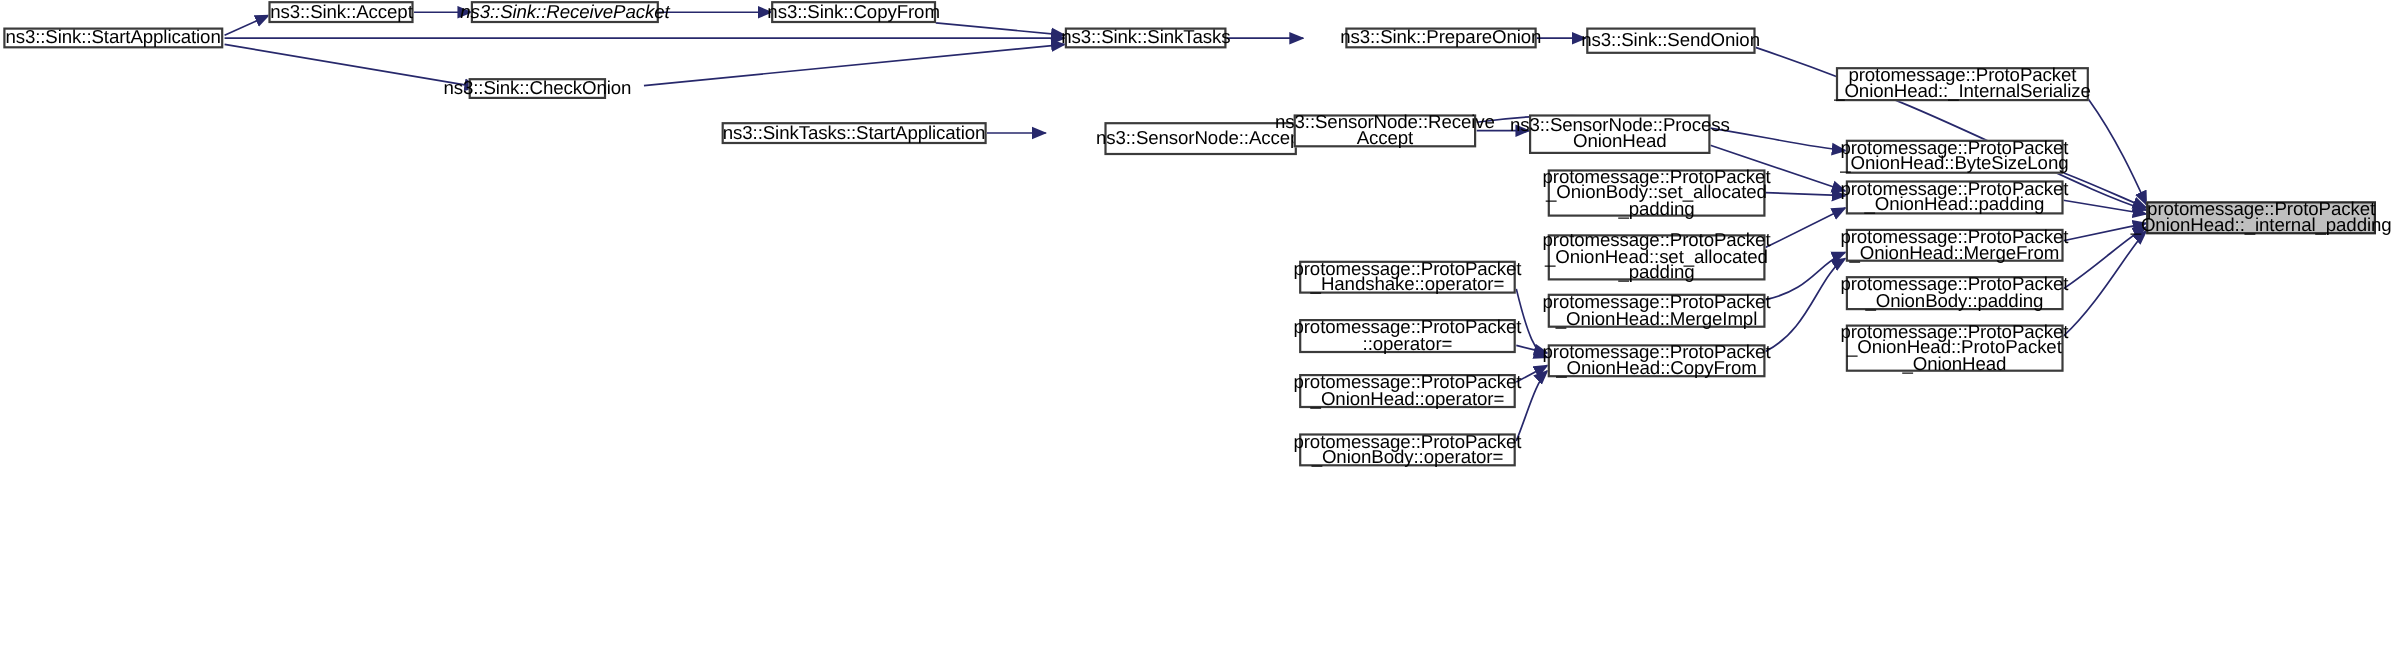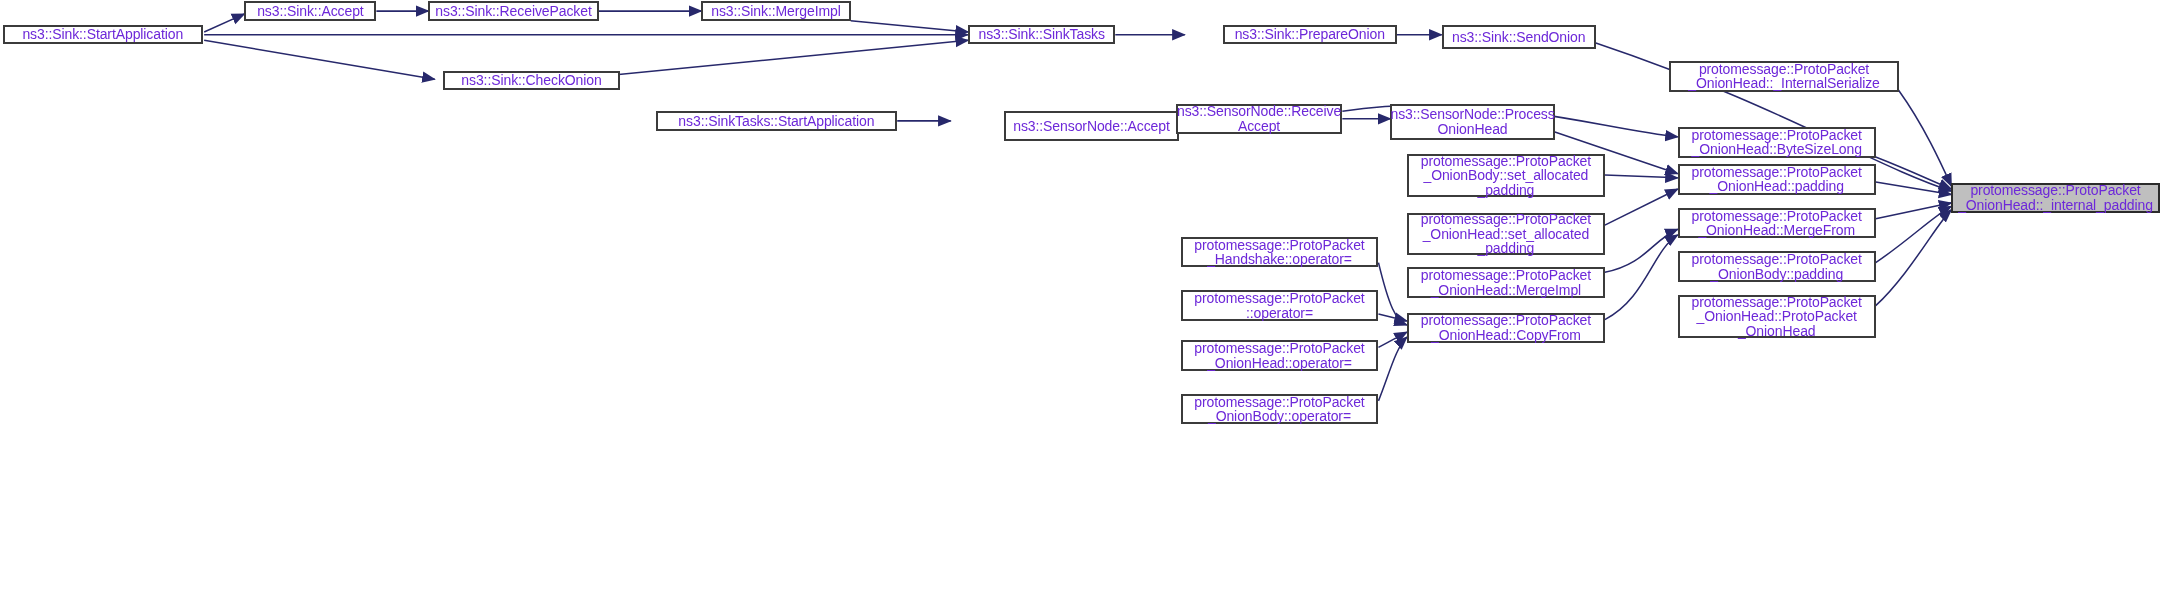--- a/index.html
+++ b/index.html
@@ -21,26 +21,26 @@
     top: 0;
     width: 2175px;
     height: 594px;
     pointer-events: none;
   }
   .node {
     position: absolute;
     box-sizing: border-box;
     border: 1px solid #2b2b2b;
     background: #ffffff;
-    color: #6d28d9;
+    color: #000000;
     display: flex;
     align-items: center;
     justify-content: center;
     text-align: center;
-    font-size: 14px;
+    font-size: 17px;
     line-height: 14.5px;
     white-space: pre-line;
     letter-spacing: -0.1px;
     cursor: pointer;
   }
   .node.thick {
     border: 2px solid #3b3b3b;
   }
   .node.current {
     background: #bfbfbf;
@@ -85,23 +85,23 @@
         <path d="M 1985,452 L 2026,462" marker-end="url(#arrow)" stroke="#27286b"></path>
         <path d="M 2311,460 C 2370,430 2380,360 2416,338" marker-end="url(#arrow)" stroke="#27286b"></path>
         <path d="M 2701,440 C 2750,395 2790,320 2810,302" marker-end="url(#arrow)" stroke="#27286b"></path>
         <path d="M 1985,500 L 2026,478" marker-end="url(#arrow)" stroke="#27286b"></path>
         <path d="M 1985,577 C 2000,540 2010,500 2026,485" marker-end="url(#arrow)" stroke="#27286b"></path>
       </g>
   </svg>
   <div id="node-layer">
       <div class="node thick" style="left: 2.77778px; top: 25.0105px; width: 200px; height: 19.4526px;">ns3::Sink::StartApplication</div>
       <div class="node thick" style="left: 244.444px; top: 1.38947px; width: 131.944px; height: 19.4526px;">ns3::Sink::Accept</div>
-      <div class="node thick" style="left: 428.472px; top: 1.38947px; width: 170.139px; height: 19.4526px;">ns3::Sink::ReceivePacket</div>
-      <div class="node thick" style="left: 701.389px; top: 1.38947px; width: 149.306px; height: 19.4526px;">ns3::Sink::MergeImpl</div>
-      <div class="node thick" style="left: 443px; top: 70.8632px; width: 177px; height: 19.4526px;">ns3::Sink::CheckOnion</div>
+      <div class="node thick" style="left: 428.472px; top: 1.38947px; width: 170.139px; height: 19.4526px; font-style: italic;">ns3::Sink::ReceivePacket</div>
+      <div class="node thick" style="left: 701.389px; top: 1.38947px; width: 149.306px; height: 19.4526px;">ns3::Sink::CopyFrom</div>
+      <div class="node thick" style="left: 426px; top: 70.8632px; width: 125px; height: 19.4526px;">ns3::Sink::CheckOnion</div>
       <div class="node thick" style="left: 968.056px; top: 25.0105px; width: 147.222px; height: 19.4526px;">ns3::Sink::SinkTasks</div>
       <div class="node thick" style="left: 1223px; top: 25.0105px; width: 173.611px; height: 19.4526px;">ns3::Sink::PrepareOnion</div>
       <div class="node thick" style="left: 1441.67px; top: 25.0105px; width: 154.167px; height: 24px;">ns3::Sink::SendOnion</div>
       <div class="node thick" style="left: 655.556px; top: 111.158px; width: 241.667px; height: 19.4526px;">ns3::SinkTasks::StartApplication</div>
       <div class="node thick" style="left: 1004px; top: 111.158px; width: 175px; height: 30px;">ns3::SensorNode::Accept</div>
       <div class="node thick" style="left: 1175.69px; top: 103.516px; width: 166.667px; height: 30.5684px;">ns3::SensorNode::Receive
 Accept</div>
       <div class="node thick" style="left: 1390.28px; top: 103.516px; width: 164.583px; height: 36px;">ns3::SensorNode::Process
 OnionHead</div>
       <div class="node thick" style="left: 1669.44px; top: 61.1368px; width: 229.167px; height: 30.5684px;">protomessage::ProtoPacket

